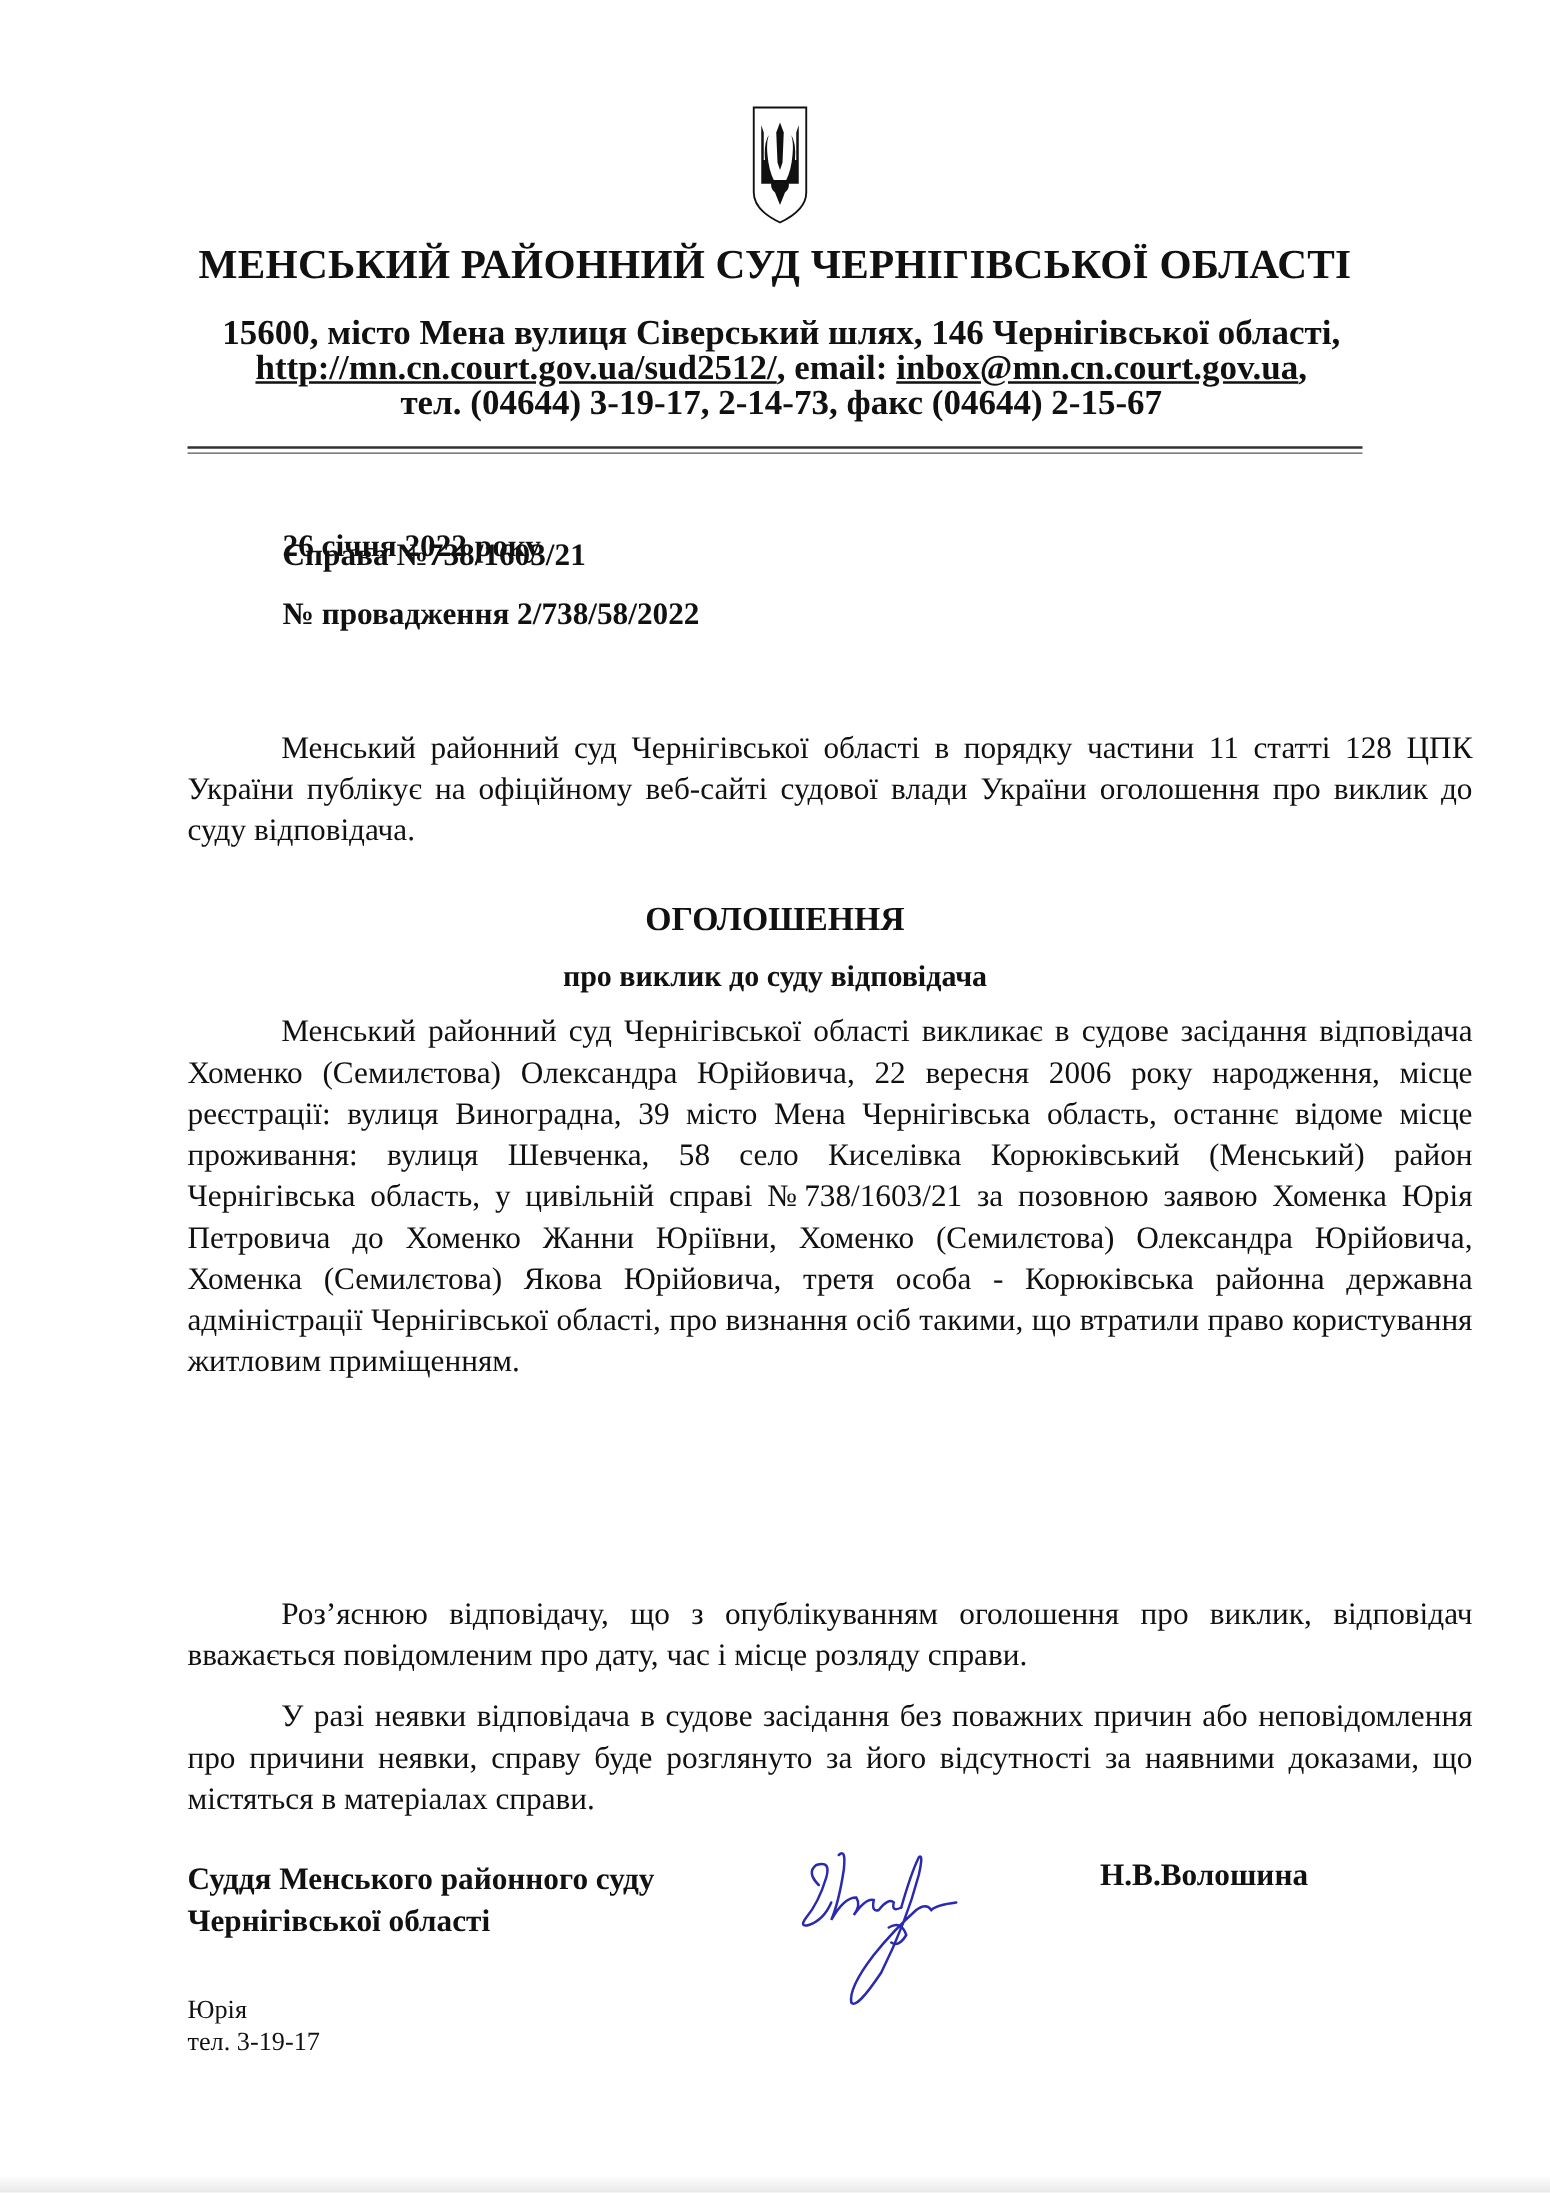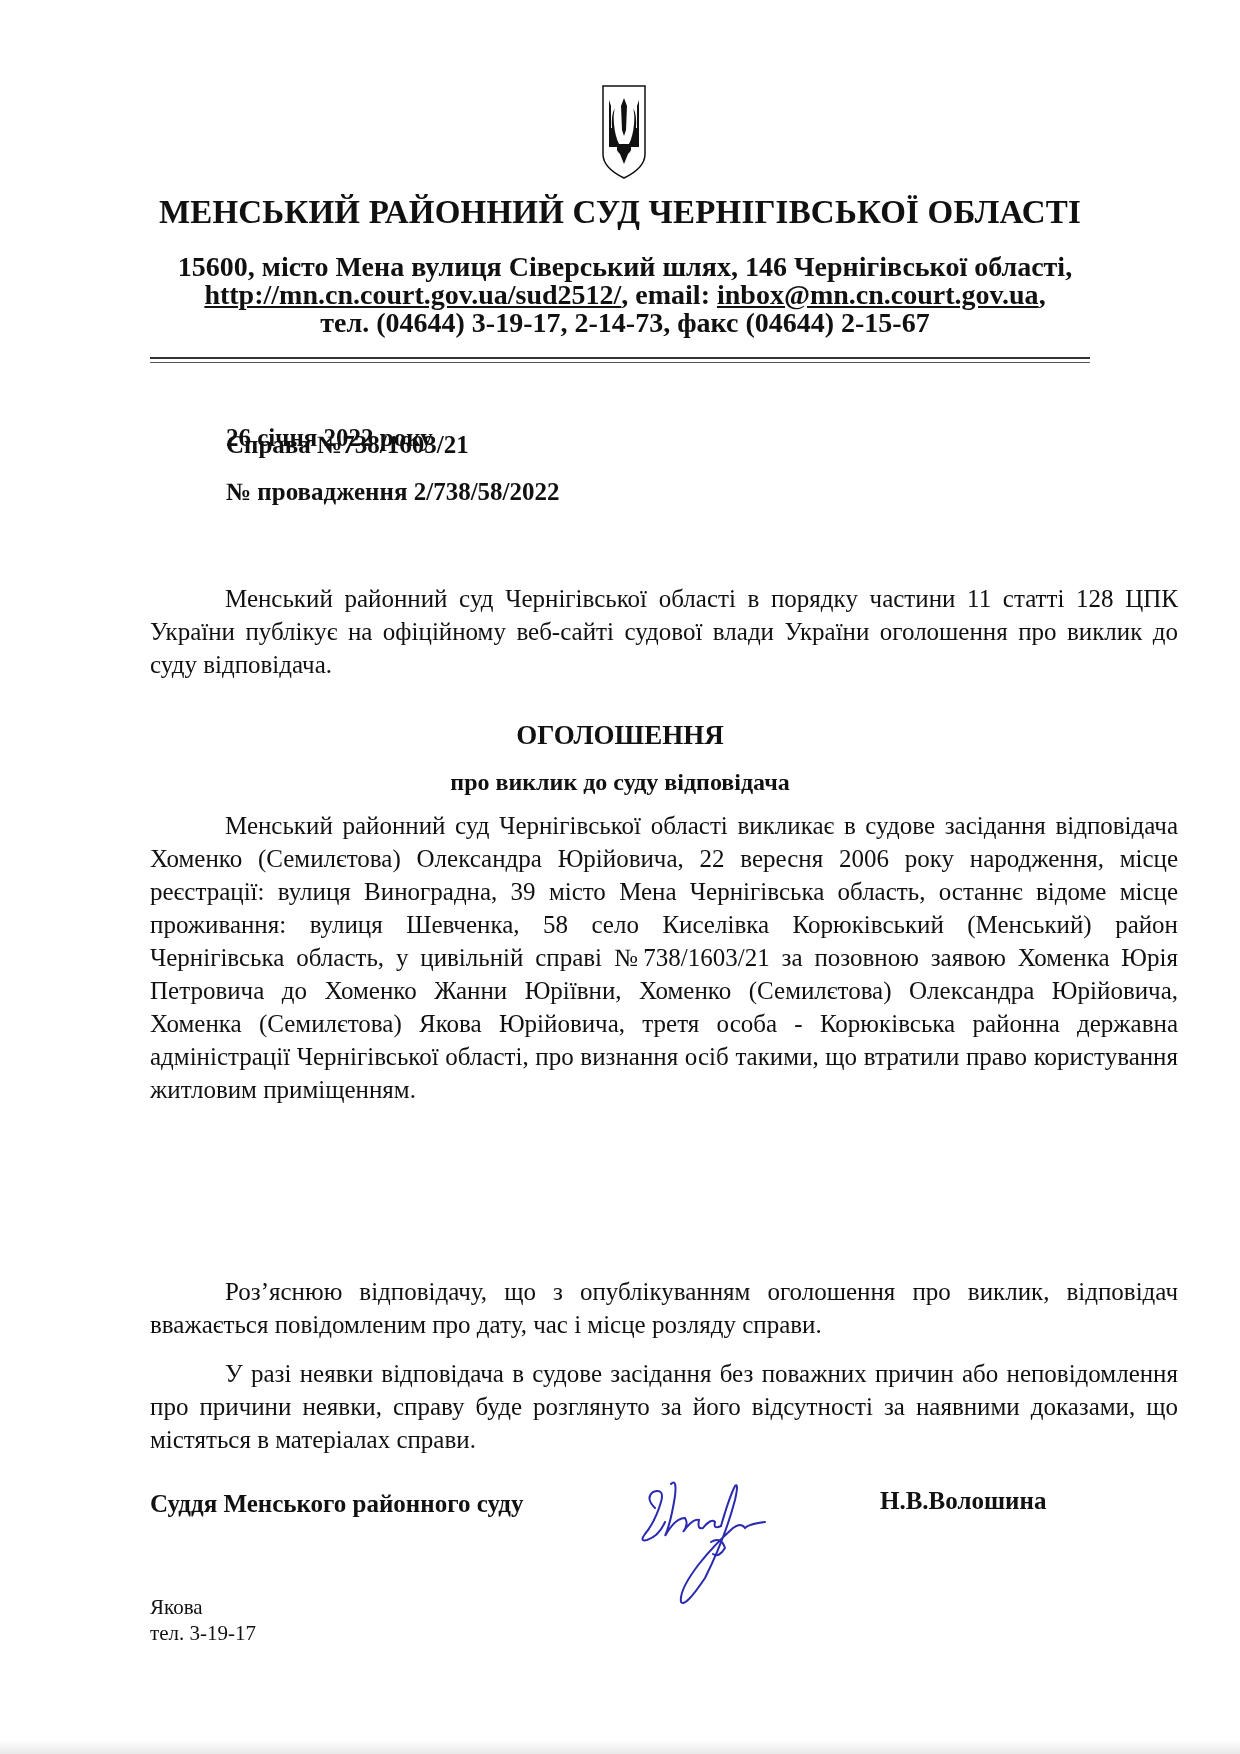--- a/index.html
+++ b/index.html
@@ -68,32 +68,33 @@
 
   <div class="ann-title">ОГОЛОШЕННЯ</div>
   <div class="ann-sub">про виклик до суду відповідача</div>
 
   <div class="para p2">Менський районний суд Чернігівської області викликає в судове засідання відповідача Хоменко (Семилєтова) Олександра Юрійовича, 22 вересня 2006 року народження,  місце реєстрації: вулиця Виноградна, 39 місто Мена Чернігівська область, останнє відоме місце проживання: вулиця Шевченка, 58 село Киселівка Корюківський (Менський) район Чернігівська область, у цивільній справі №738/1603/21 за позовною заявою Хоменка Юрія Петровича до Хоменко Жанни Юріївни, Хоменко (Семилєтова) Олександра Юрійовича, Хоменка (Семилєтова) Якова Юрійовича, третя особа - Корюківська районна державна адміністрації Чернігівської області, про визнання осіб такими, що втратили право користування житловим приміщенням.</div>
   <div class="para p5">У разі неявки відповідача   в судове засідання без поважних причин або неповідомлення про причини неявки, справу буде розглянуто за його відсутності за наявними доказами, що містяться в матеріалах справи.</div>
   <div class="para p4">Роз’яснюю відповідачу, що з опублікуванням оголошення про виклик, відповідач  вважається повідомленим про дату, час і місце розляду справи.</div>
 
   <div class="sig-left">
     <div>Суддя Менського районного суду</div>
+    <div>Чернігівської області</div>
   </div>
 
   <svg class="signature" viewBox="0 0 170 140">
     <g fill="none" stroke="#2a2ab0" stroke-width="2" stroke-linecap="round">
       <path d="M30 30 Q20 20 28 14 Q40 10 36 24 Q30 44 20 56 Q14 64 22 62 Q34 58 40 44"></path>
       <path d="M46 6 Q52 0 50 18 Q46 44 40 58 Q50 40 60 40 Q64 46 58 54 Q68 40 74 42 Q72 52 78 50 Q86 40 90 44 Q88 52 96 48"></path>
       <path d="M96 48 Q104 20 110 8 Q114 4 110 22 Q100 60 80 100 Q60 130 56 124 Q54 112 74 86 Q90 66 108 50 Q116 44 120 50 Q124 46 140 44"></path>
       <path d="M86 64 Q96 58 100 70 Q94 80 88 76"></path>
     </g>
   </svg>
 
   <div class="sig-right">Н.В.Волошина</div>
 
   <div class="exec">
-    <div>Якова</div>
+    <div>Юрія</div>
     <div>тел. 3-19-17</div>
   </div>
 
   <div class="scan-edge"></div>
 </div>
 
 </body></html>

